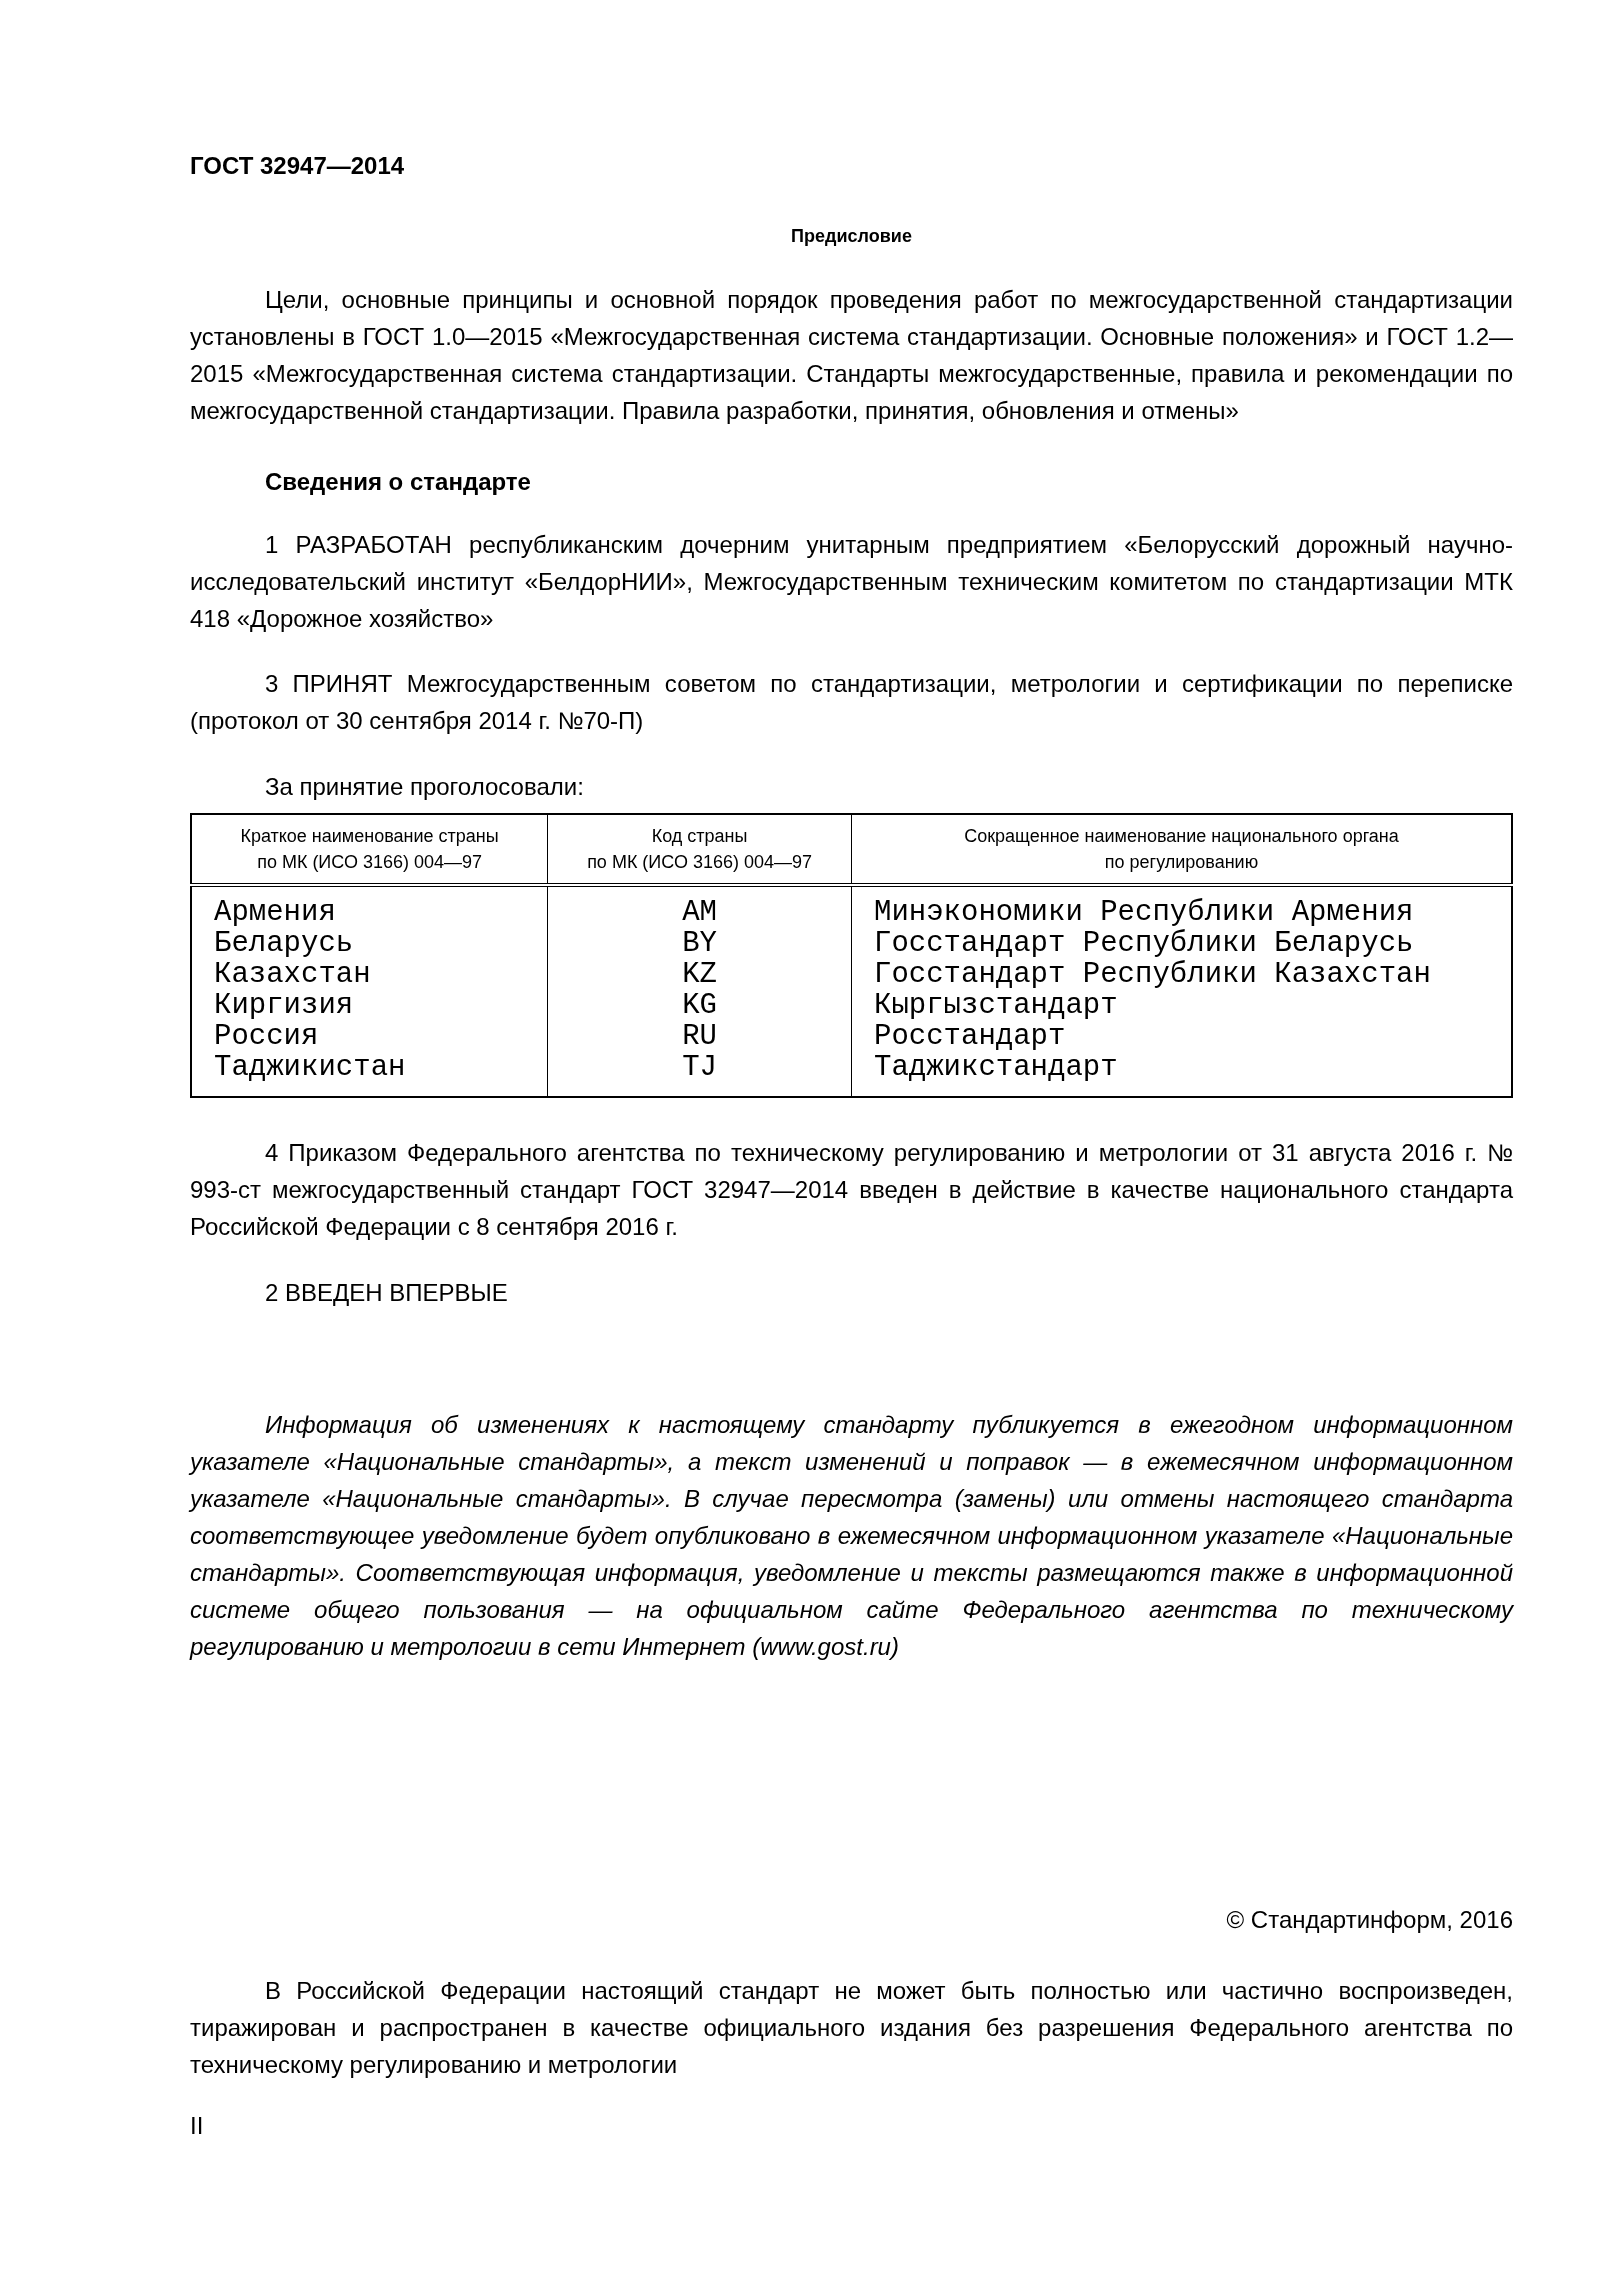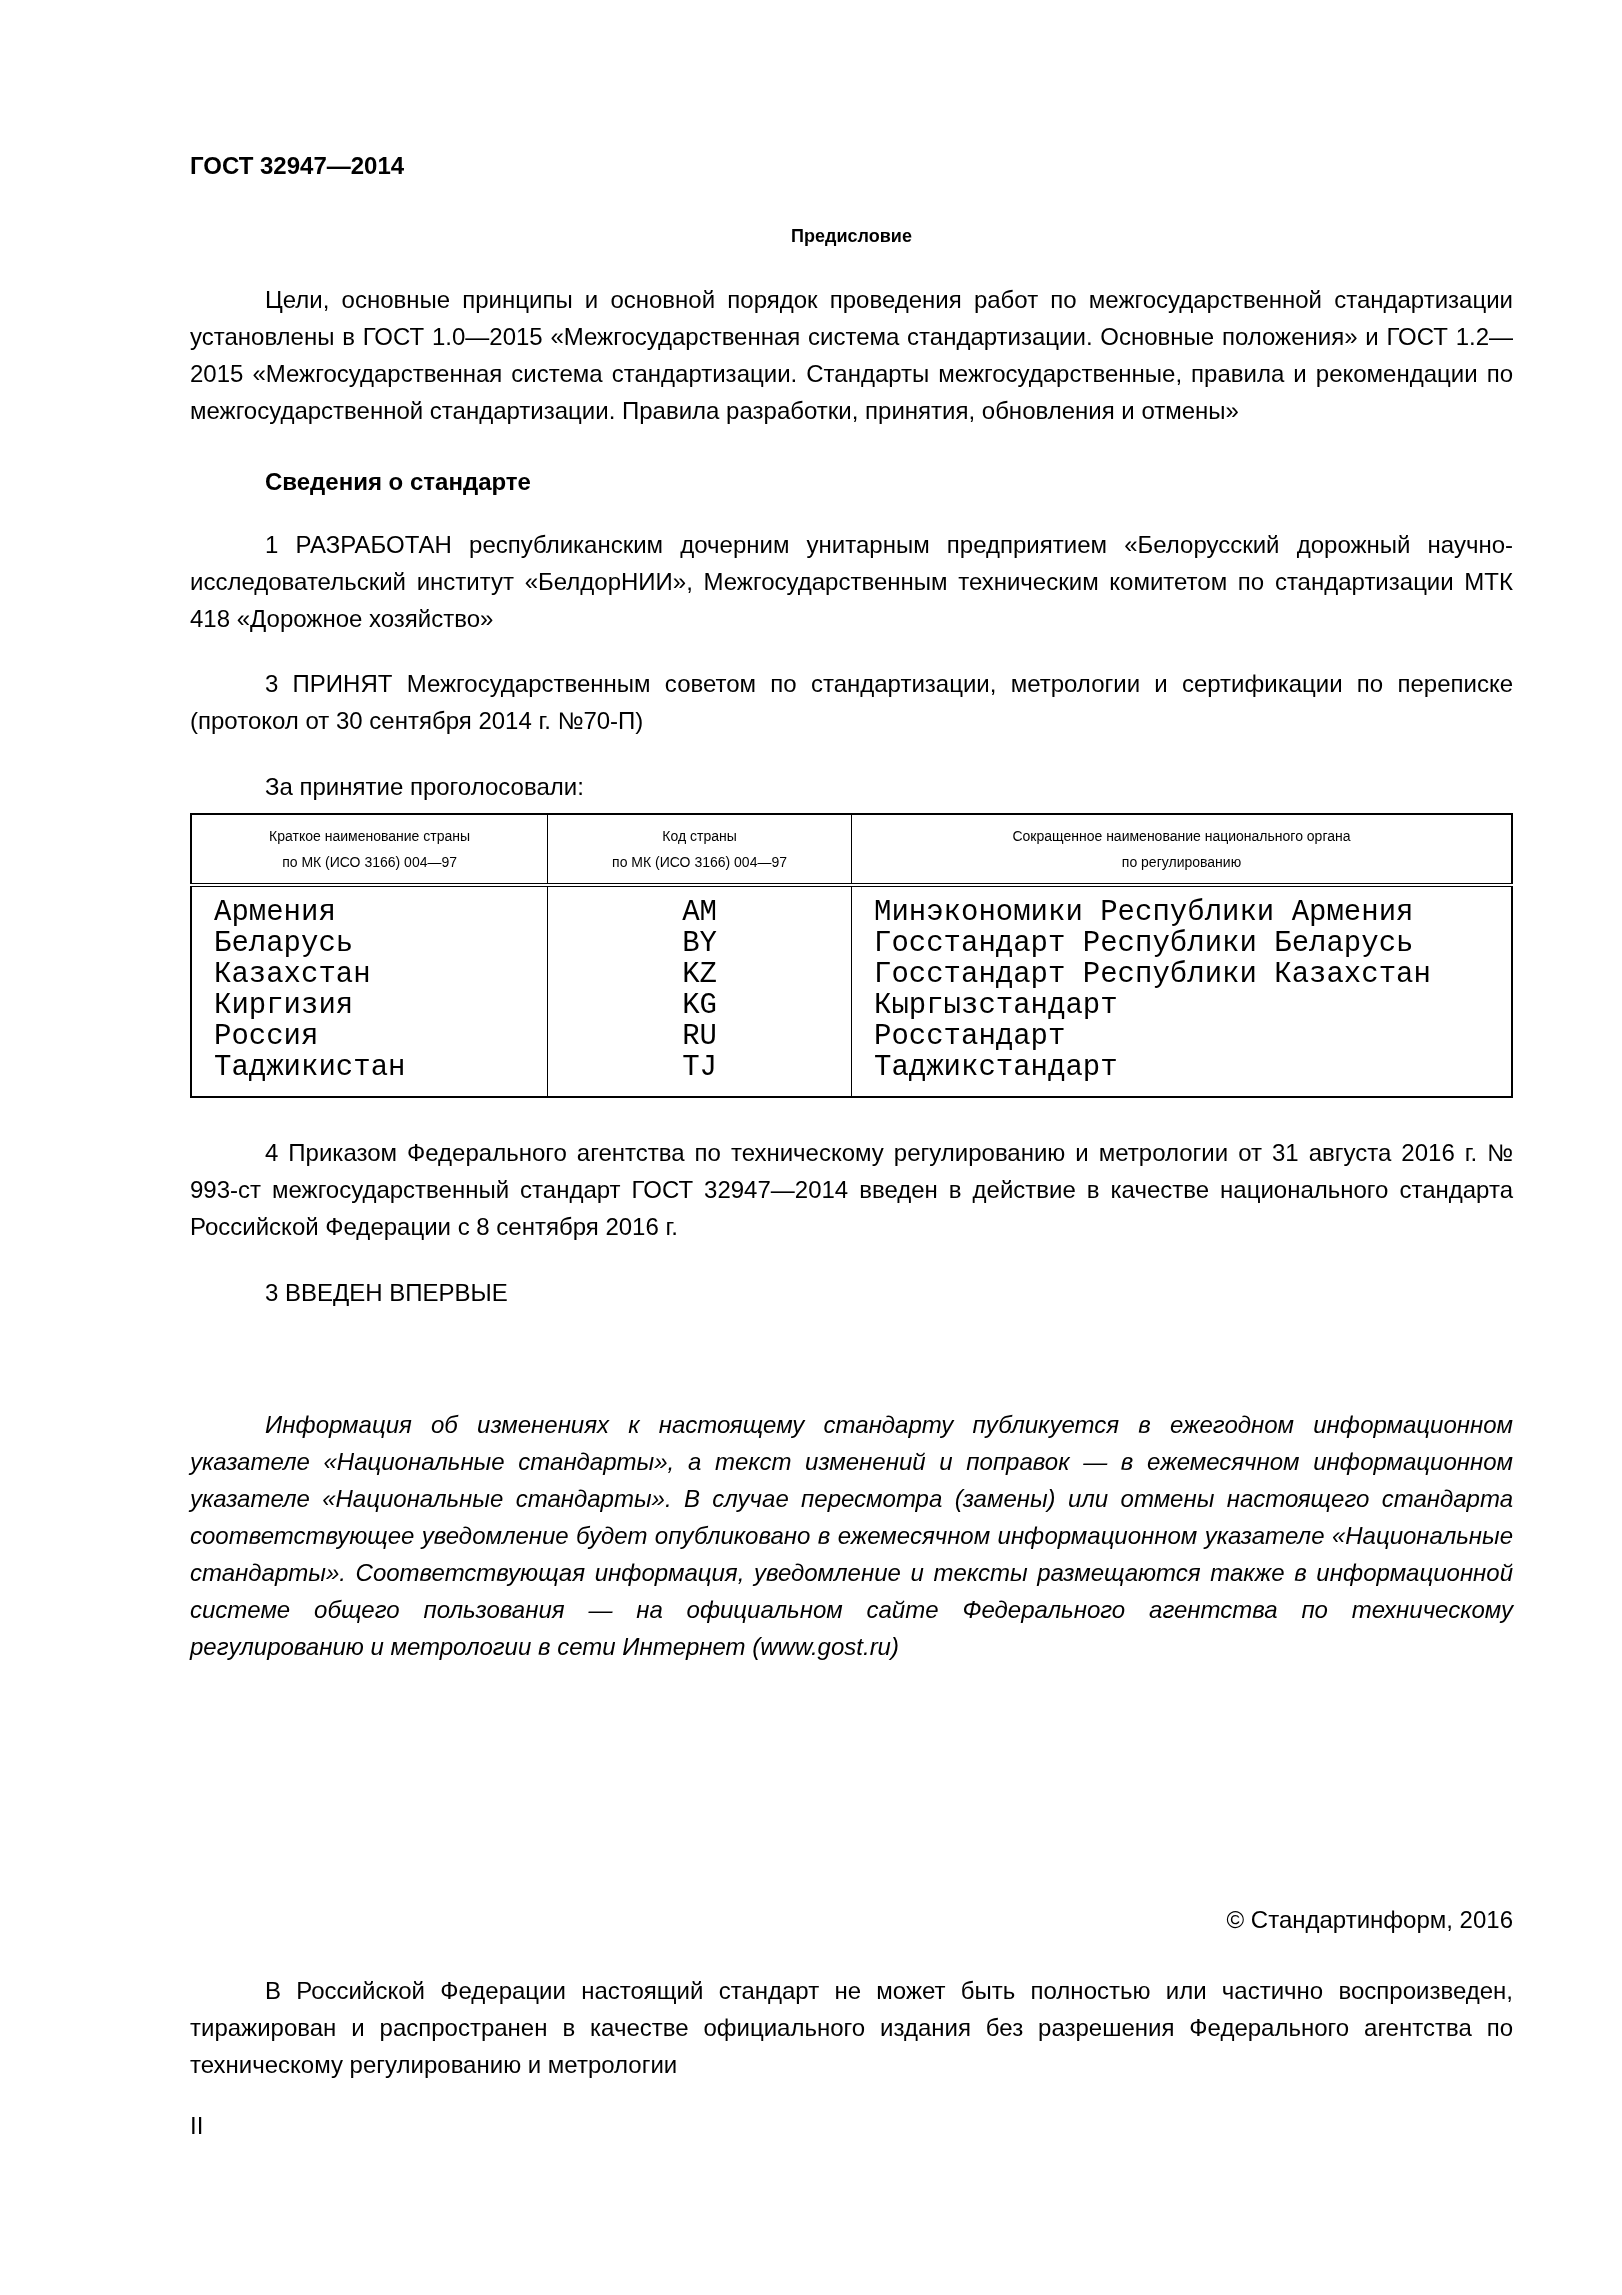--- a/index.html
+++ b/index.html
@@ -60,21 +60,21 @@
     border: 2px solid #000;
   }
   table.votes-table th,
   table.votes-table td {
     border-left: 1.3px solid #000;
     border-right: 1.3px solid #000;
   }
   table.votes-table thead th {
     border-bottom: 4.6px double #000;
     font-weight: normal;
-    font-size: 14px;
+    font-size: 18px;
     line-height: 26px;
     text-align: center;
     vertical-align: middle;
     padding: 7.9px 6.5px;
   }
   table.votes-table tbody td {
     font-size: 29px;
     line-height: 31px;
     vertical-align: top;
     padding: 0 9px;
@@ -198,21 +198,21 @@
         <tr>
           <td class="td-country">Таджикистан</td>
           <td class="td-code">TJ</td>
           <td class="td-org">Таджикстандарт</td>
         </tr>
       </tbody>
     </table>
 
     <p class="para-after-table">4 Приказом Федерального агентства по техническому регулированию и метрологии от 31 августа 2016 г. № 993-ст межгосударственный стандарт ГОСТ 32947—2014 введен в действие в качестве национального стандарта Российской Федерации с 8 сентября 2016 г.</p>
 
-    <p class="para-item5">3 ВВЕДЕН ВПЕРВЫЕ</p>
+    <p class="para-item5">2 ВВЕДЕН ВПЕРВЫЕ</p>
 
     <p class="change-note">Информация об изменениях к настоящему стандарту публикуется в ежегодном информационном указателе «Национальные стандарты», а текст изменений и поправок — в ежемесячном информационном указателе «Национальные стандарты». В случае пересмотра (замены) или отмены настоящего стандарта соответствующее уведомление будет опубликовано в ежемесячном информационном указателе «Национальные стандарты». Соответствующая информация, уведомление и тексты размещаются также в информационной системе общего пользования — на официальном сайте Федерального агентства по техническому регулированию и метрологии в сети Интернет (www.gost.ru)</p>
 
   </div>
 
   <div class="footer-cluster">
     <p class="copyright">© Стандартинформ, 2016</p>
     <p class="reproduction-note">В Российской Федерации настоящий стандарт не может быть полностью или частично воспроизведен, тиражирован и распространен в качестве официального издания без разрешения Федерального агентства по техническому регулированию и метрологии</p>
   </div>
 

